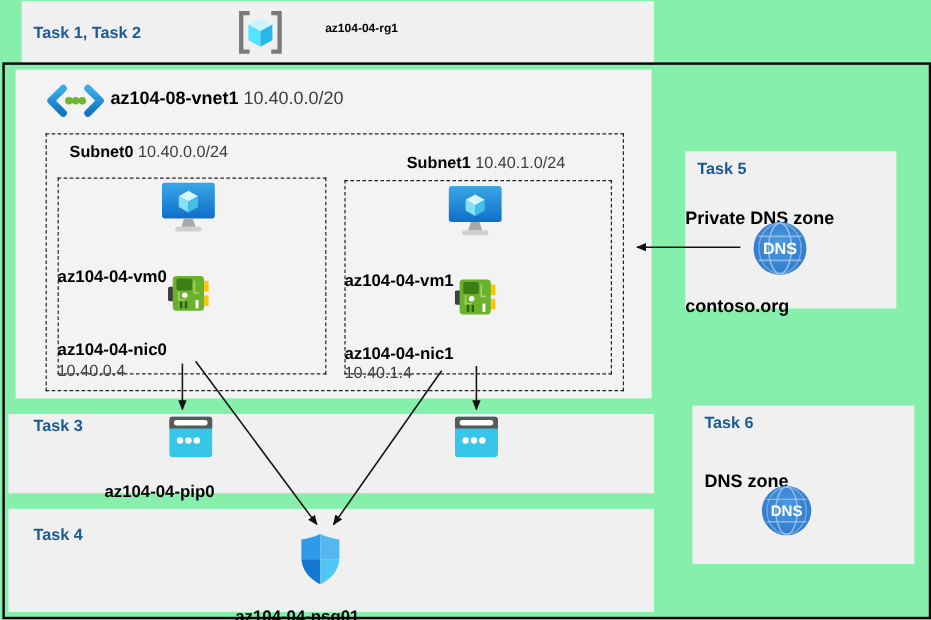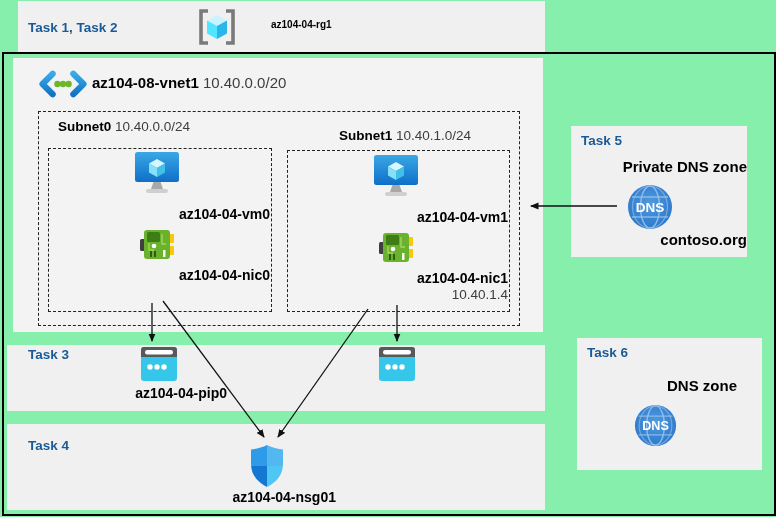--- a/index.html
+++ b/index.html
@@ -10,21 +10,21 @@
   .panel{background:#f3f3f3;}
   .taskbox{background:#f0f0f0;}
   .task-lbl{font-weight:bold;font-size:13.5px;color:#1a5a96;white-space:nowrap;}
   .res-lbl{font-weight:bold;font-size:14px;color:#000;white-space:nowrap;}
   .sub-lbl{font-size:13.5px;white-space:nowrap;color:#3d3d3d;}
   .sub-lbl .b{font-weight:bold;color:#000;}
   .ip-lbl{font-size:13.5px;color:#3d3d3d;white-space:nowrap;}
   .vnet-title{font-size:15px;white-space:nowrap;color:#3d3d3d;}
   .vnet-title .b{font-weight:bold;color:#000;}
   .big-lbl{font-weight:bold;font-size:15px;color:#000;white-space:nowrap;}
-  .ctr{text-align:right;}
+  .ctr{text-align:left;margin-top:16px;}
   .dashed{border:1.5px dashed #222;}
   .outline{border:2px solid #000;background:#fff;}
   svg{display:block;}
 </style>
 </head>
 <body>
 
 <div id="stage">
 
   <div class="abs strip" style="left:18px;top:1px;width:527px;height:52px;"></div>
@@ -113,20 +113,21 @@
       <rect x="7" y="3" width="13" height="10" rx="1.5" fill="#3e7d15"></rect>
       <path d="M9,14 v7 h5" fill="none" stroke="#9ed65e" stroke-width="1.4"></path>
       <path d="M22,5 v10 h4" fill="none" stroke="#9ed65e" stroke-width="1.4"></path>
       <circle cx="14" cy="17" r="2.3" fill="#fff"></circle>
       <rect x="10" y="22" width="2" height="6" fill="#2e5e10"></rect>
       <rect x="14" y="22" width="2" height="6" fill="#2e5e10"></rect>
       <rect x="23" y="21" width="2.5" height="7" fill="#f5f9ee"></rect>
     </svg>
   </div>
   <div class="abs res-lbl ctr" style="left:48px;top:267px;width:222px;">az104-04-nic0</div>
+  <div class="abs ip-lbl ctr" style="left:48px;top:285px;width:222px;">10.40.0.4</div>
 
   <div class="abs" style="left:373px;top:155px;">
     <svg width="46" height="43" viewBox="0 0 46 43">
       <rect x="1" y="0" width="44" height="30" rx="2.5" fill="url(#vmg)"></rect>
       <polygon points="23,7 31,11.5 23,16 15,11.5" fill="#d6f7ff"></polygon>
       <polygon points="15,11.5 23,16 23,25 15,20.5" fill="#86e0f7"></polygon>
       <polygon points="31,11.5 23,16 23,25 31,20.5" fill="#41c0e8"></polygon>
       <path d="M19.5,30 h7 l2.5,7 h-12 z" fill="#a8a8a8"></path>
       <rect x="12" y="37" width="22" height="4" rx="2" fill="#cfcfcf"></rect>
     </svg>

